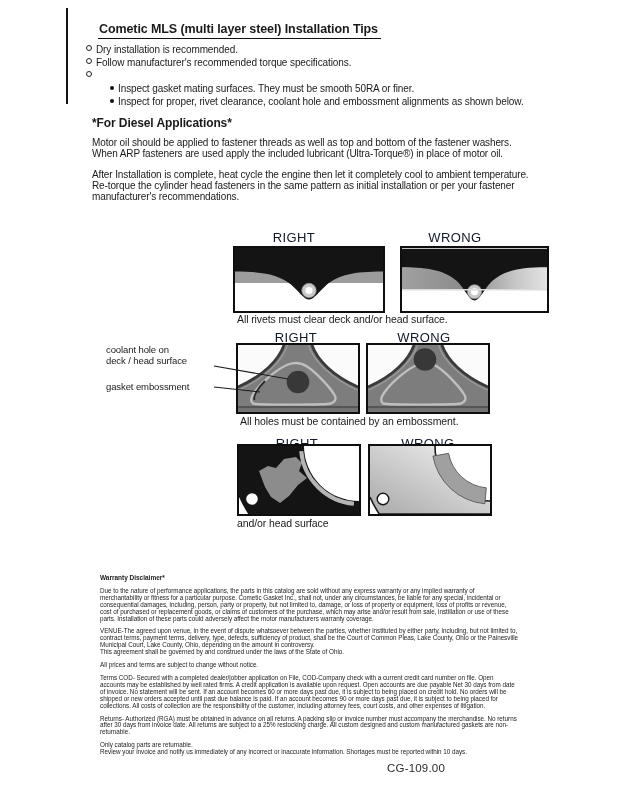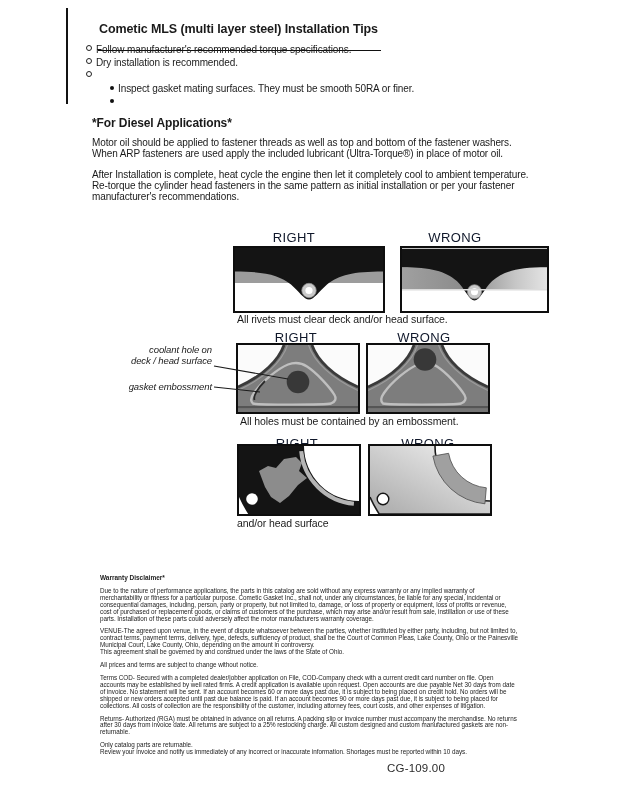--- a/index.html
+++ b/index.html
@@ -1,60 +1,60 @@
 <!DOCTYPE html>
 <html><head>
 <meta charset="utf-8">
 <style>
   html,body{margin:0;padding:0;background:#ffffff;}
   .page{position:relative;width:618px;height:800px;background:#ffffff;overflow:hidden;
         font-family:"Liberation Sans",sans-serif;color:#1a1a1a;}
   .vrule{position:absolute;left:66px;top:8px;width:2px;height:96px;background:#131313;}
   .title{position:absolute;left:98px;top:22px;font-size:12.5px;font-weight:bold;
-         letter-spacing:-0.1px;border-bottom:1.5px solid #111;padding:0 3px 14px 1px;white-space:nowrap;}
+         letter-spacing:-0.1px;border-bottom:1.5px solid #111;padding:0 3px 2px 1px;white-space:nowrap;}
   .tips{position:absolute;left:86px;top:43px;width:460px;font-size:10px;line-height:13px;letter-spacing:-0.1px;}
   .tip-row{white-space:nowrap;}
   .mk-o{display:inline-block;width:4px;height:4px;border:1px solid #222;border-radius:50%;
         margin-right:4px;vertical-align:2px;background:#fff;}
   .mk-f{display:inline-block;width:4px;height:4px;border-radius:50%;background:#111;
         margin-right:4px;vertical-align:2px;}
   .sub{margin-left:24px;}
   .diesel{position:absolute;left:92px;top:118px;width:438px;font-size:10px;line-height:11px;letter-spacing:-0.12px;}
   .diesel h2{font-size:12px;font-weight:bold;margin:0 0 8px 0;letter-spacing:-0.1px;}
   .diesel p{margin:0 0 10px 0;}
   .rw-label{position:absolute;width:90px;text-align:center;font-size:13px;font-weight:500;
             letter-spacing:0.4px;color:#0f172a;}
   .panel{position:absolute;border:2.2px solid #0e0e0e;background:#fff;}
   .panel svg{display:block;width:100%;height:100%;}
   .caption{position:absolute;font-size:10.5px;font-weight:500;letter-spacing:-0.1px;line-height:12px;white-space:nowrap;}
-  .sidelabel{position:absolute;left:106px;width:106px;text-align:right;font-size:9.5px;
-             line-height:10.5px;letter-spacing:-0.1px;font-style:italic;}
+  .sidelabel{position:absolute;left:106px;width:106px;text-align:left;font-size:9.5px;
+             line-height:10.5px;letter-spacing:-0.1px;}
   .overlay{position:absolute;left:0;top:0;width:618px;height:800px;pointer-events:none;}
   .disclaimer{position:absolute;left:100px;top:575px;width:418px;font-size:6.3px;
               line-height:6.9px;color:#222;letter-spacing:-0.02px;}
   .disclaimer .dh{font-weight:bold;font-size:6.5px;margin:0 0 6px 0;}
   .disclaimer p{margin:0 0 6px 0;}
   .disclaimer p.tight{margin:0;}
   .footer-code{position:absolute;left:387px;top:762px;font-size:11.5px;letter-spacing:0.2px;color:#2b2b2b;}
 </style>
 </head>
 <body>
 
 <div class="page">
 
   <div class="vrule"></div>
 
   <div class="title">Cometic MLS (multi layer steel) Installation Tips</div>
 
   <div class="tips">
+    <div class="tip-row"><span class="mk-o"></span><span>Dry installation is recommended.</span></div>
     <div class="tip-row"><span class="mk-o"></span><span>Follow manufacturer's recommended torque specifications.</span></div>
-    <div class="tip-row"><span class="mk-o"></span><span>Dry installation is recommended.</span></div>
     <div class="tip-row"><span class="mk-o"></span></div>
     <div class="tip-row sub"><span class="mk-f"></span><span>Inspect gasket mating surfaces.  They must be smooth 50RA or finer.</span></div>
-    <div class="tip-row sub"><span class="mk-f"></span></div>
+    <div class="tip-row sub"><span class="mk-f"></span><span>Inspect for proper, rivet clearance, coolant hole and embossment alignments as shown below.</span></div>
   </div>
 
   <div class="diesel">
     <h2>*For Diesel Applications*</h2>
     <p>Motor oil should be applied to fastener threads as well as top and bottom of the fastener washers. When ARP fasteners are used apply the included lubricant (Ultra-Torque®) in place of motor oil.</p>
     <p>After Installation is complete, heat cycle the engine then let it completely cool to ambient temperature. Re-torque the cylinder head fasteners in the same pattern as initial installation or per your fastener manufacturer's recommendations.</p>
   </div>
 
   <div class="rw-label" style="left:249px;top:230px;">RIGHT</div>
   <div class="rw-label" style="left:410px;top:230px;">WRONG</div>

